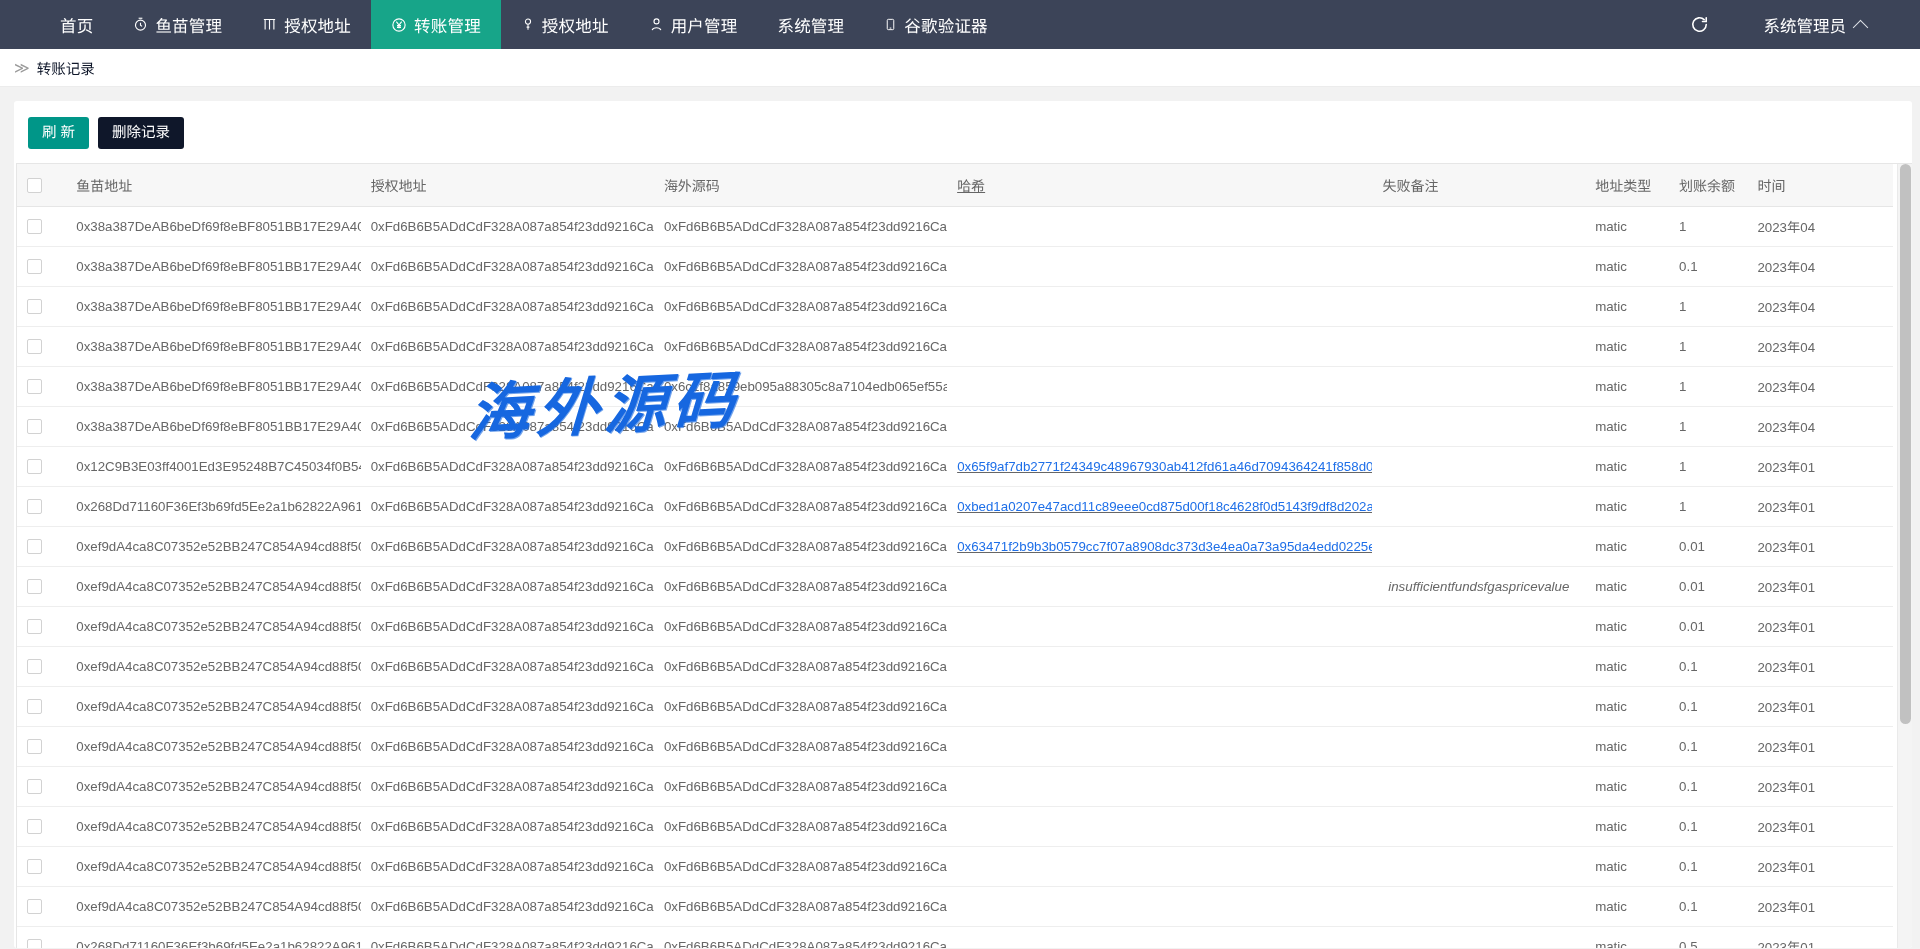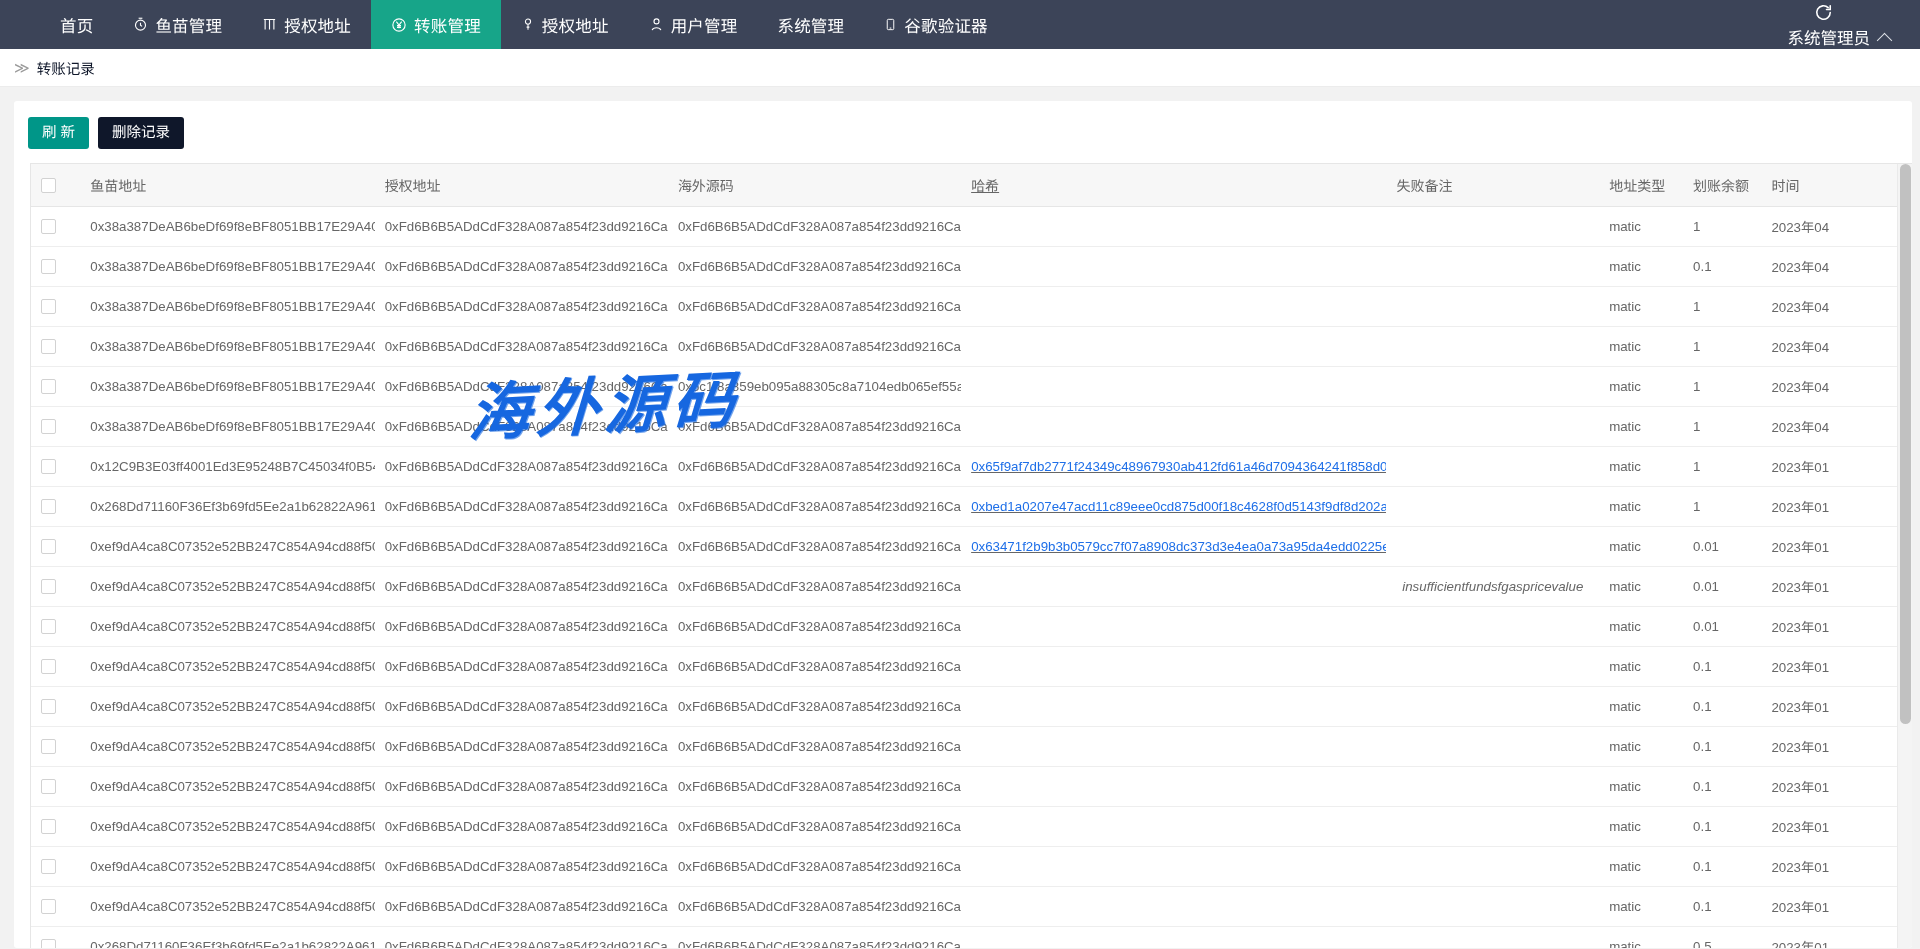--- a/index.html
+++ b/index.html
@@ -31,22 +31,21 @@
     white-space: nowrap;
     letter-spacing: .2px;
   }
   .nav-item.active { background: #17a589; }
   .nav-item .ico { display: inline-flex; align-items: center; }
   .nav-item .ico svg { display: block; }
 
   .nav-right {
     margin-left: auto;
     display: flex; align-items: center; gap: 0;
-    padding-right: 16px;
-    flex-direction: column;
+    padding-right: 40px;
   }
   .refresh-btn {
     display: flex; align-items: center; justify-content: center;
     width: 40px; height: 49px; cursor: pointer;
   }
   .user-box {
     display: flex; align-items: center; gap: 9px;
     color: #fff; font-size: 16.5px; padding: 0 14px 0 44px;
     cursor: pointer; white-space: nowrap;
   }
@@ -85,21 +84,21 @@
   }
   .btn-refresh { background: #009688; }
   .btn-delete  { background: #0f172a; }
 
   
   .table-scroll {
     position: relative;
     overflow: hidden;
     border-top: 1px solid #e6e6e6;
     border-left: 1px solid #e6e6e6;
-    margin-left: 16px;
+    margin-left: 2px;
     height: calc(100% - 46px);
   }
   table.grid {
     border-collapse: collapse;
     width: 1876px;
     table-layout: fixed;
   }
   table.grid th {
     background: #f7f7f7;
     color: #666666;

